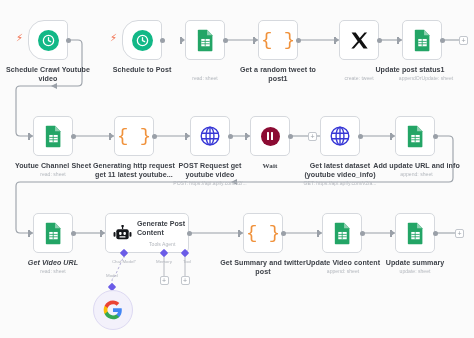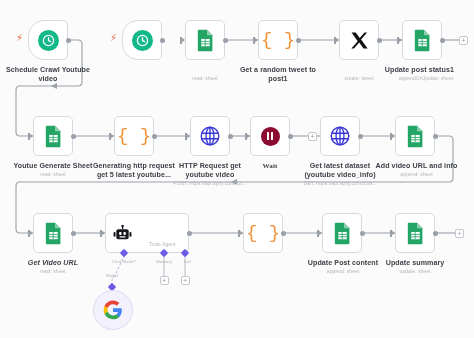--- a/index.html
+++ b/index.html
@@ -191,20 +191,21 @@
   <div class="node sq trigger" style="left:122px;top:20px;">
     <span class="clockc">
       <svg class="ico" width="13" height="13" viewBox="0 0 24 24" fill="none" stroke="#ffffff" stroke-width="2.4" stroke-linecap="round">
         <circle cx="12" cy="12" r="9.5"></circle>
           <path d="M12 6.6V12l4 2.2"></path>
       </svg>
     </span>
   </div>
   <span class="bolt" style="left:110px;top:33px;">⚡</span>
   <div class="dot" style="left:159.5px;top:37.5px;"></div>
+  <div class="lbl" style="left:97px;top:66px;width:90px;">Schedule to Post</div>
 
   <div class="node sq" style="left:185px;top:20px;">
     <svg class="ico gsheet" viewBox="0 0 24 30">
       <path d="M3 1h11l7 7v20a1 1 0 0 1-1 1H3a1 1 0 0 1-1-1V2a1 1 0 0 1 1-1z" fill="#23a566"></path>
       <path d="M14 1l7 7h-7z" fill="#8ed1b1"></path>
       <rect x="6.5" y="13" width="11" height="9.5" fill="#fff"></rect>
       <path d="M6.5 16.2h11M6.5 19.3h11M11.6 13v9.5" stroke="#23a566" stroke-width="1.1"></path>
     </svg>
   </div>
   <div class="inbar" style="left:180px;top:36.5px;"></div>
@@ -236,57 +237,57 @@
       <path d="M3 1h11l7 7v20a1 1 0 0 1-1 1H3a1 1 0 0 1-1-1V2a1 1 0 0 1 1-1z" fill="#23a566"></path>
       <path d="M14 1l7 7h-7z" fill="#8ed1b1"></path>
       <rect x="6.5" y="13" width="11" height="9.5" fill="#fff"></rect>
       <path d="M6.5 16.2h11M6.5 19.3h11M11.6 13v9.5" stroke="#23a566" stroke-width="1.1"></path>
     </svg>
   </div>
   <div class="inbar" style="left:397px;top:36.5px;"></div>
   <div class="inarrow" style="left:398px;top:37px;"></div>
   <div class="dot" style="left:439.5px;top:37.5px;"></div>
   <div class="plus" style="left:459px;top:35.5px;">+</div>
-  <div class="lbl" style="left:366px;top:66px;width:88px;text-align:right;">Update post status1</div>
+  <div class="lbl" style="left:366px;top:66px;width:88px;">Update post status1</div>
   <div class="sub" style="left:380px;top:75px;width:92px;">appendOrUpdate: sheet</div>
 
   <div class="node sq" style="left:33px;top:116px;">
     <svg class="ico gsheet" viewBox="0 0 24 30">
       <path d="M3 1h11l7 7v20a1 1 0 0 1-1 1H3a1 1 0 0 1-1-1V2a1 1 0 0 1 1-1z" fill="#23a566"></path>
       <path d="M14 1l7 7h-7z" fill="#8ed1b1"></path>
       <rect x="6.5" y="13" width="11" height="9.5" fill="#fff"></rect>
       <path d="M6.5 16.2h11M6.5 19.3h11M11.6 13v9.5" stroke="#23a566" stroke-width="1.1"></path>
     </svg>
   </div>
   <div class="inbar" style="left:28px;top:132.5px;"></div>
   <div class="inarrow" style="left:29px;top:133px;"></div>
   <div class="dot" style="left:70.5px;top:133.5px;"></div>
-  <div class="lbl" style="left:6px;top:162px;width:94px;">Youtue Generate Sheet</div>
+  <div class="lbl" style="left:6px;top:162px;width:94px;">Youtue Channel Sheet</div>
   <div class="sub" style="left:6px;top:171px;width:94px;">read: sheet</div>
 
   <div class="node sq" style="left:114px;top:116px;">
     <span class="braces">{ }</span>
   </div>
   <div class="inbar" style="left:109px;top:132.5px;"></div>
   <div class="inarrow" style="left:110px;top:133px;"></div>
   <div class="dot" style="left:151.5px;top:133.5px;"></div>
   <div class="lbl" style="left:86px;top:162px;width:96px;">Generating http request
-get 5 latest youtube...</div>
+get 11 latest youtube...</div>
 
   <div class="node sq" style="left:190px;top:116px;">
     <svg class="ico globe" viewBox="0 0 24 24" fill="none" stroke="#3838d6" stroke-width="1.5">
       <circle cx="12" cy="12" r="9.6"></circle>
       <ellipse cx="12" cy="12" rx="4.3" ry="9.6"></ellipse>
       <path d="M2.6 9h18.8M2.6 15h18.8M12 2.4v19.2"></path>
     </svg>
   </div>
   <div class="inbar" style="left:185px;top:132.5px;"></div>
   <div class="inarrow" style="left:186px;top:133px;"></div>
   <div class="dot" style="left:227.5px;top:133.5px;"></div>
-  <div class="lbl" style="left:165px;top:162px;width:90px;">HTTP Request get
+  <div class="lbl" style="left:165px;top:162px;width:90px;">POST Request get
 youtube video</div>
   <div class="sub" style="left:157px;top:180px;width:106px;">POST: https://api.apify.com/v2/...</div>
 
   <div class="node sq" style="left:250px;top:116px;">
     <span class="pause">
       <span class="pbar"></span>
         <span class="pbar"></span>
     </span>
   </div>
   <div class="inbar" style="left:245px;top:132.5px;"></div>
@@ -311,21 +312,21 @@
     <svg class="ico gsheet" viewBox="0 0 24 30">
       <path d="M3 1h11l7 7v20a1 1 0 0 1-1 1H3a1 1 0 0 1-1-1V2a1 1 0 0 1 1-1z" fill="#23a566"></path>
       <path d="M14 1l7 7h-7z" fill="#8ed1b1"></path>
       <rect x="6.5" y="13" width="11" height="9.5" fill="#fff"></rect>
       <path d="M6.5 16.2h11M6.5 19.3h11M11.6 13v9.5" stroke="#23a566" stroke-width="1.1"></path>
     </svg>
   </div>
   <div class="inbar" style="left:390px;top:132.5px;"></div>
   <div class="inarrow" style="left:391px;top:133px;"></div>
   <div class="dot" style="left:432.5px;top:133.5px;"></div>
-  <div class="lbl" style="left:369px;top:162px;width:95px;">Add video URL and info</div>
+  <div class="lbl" style="left:369px;top:162px;width:95px;">Add update URL and info</div>
   <div class="sub" style="left:374px;top:171px;width:85px;">append: sheet</div>
 
   <div class="node sq" style="left:33px;top:213px;">
     <svg class="ico gsheet" viewBox="0 0 24 30">
       <path d="M3 1h11l7 7v20a1 1 0 0 1-1 1H3a1 1 0 0 1-1-1V2a1 1 0 0 1 1-1z" fill="#23a566"></path>
       <path d="M14 1l7 7h-7z" fill="#8ed1b1"></path>
       <rect x="6.5" y="13" width="11" height="9.5" fill="#fff"></rect>
       <path d="M6.5 16.2h11M6.5 19.3h11M11.6 13v9.5" stroke="#23a566" stroke-width="1.1"></path>
     </svg>
   </div>
@@ -339,20 +340,22 @@
     <svg class="ico bot" viewBox="0 0 26 22">
       <rect x="5" y="5.5" width="16" height="13" rx="2.6" fill="#14161a"></rect>
       <rect x="8.6" y="9.2" width="3.2" height="3.6" rx="1" fill="#ffffff"></rect>
       <rect x="14.2" y="9.2" width="3.2" height="3.6" rx="1" fill="#ffffff"></rect>
       <rect x="9" y="14.6" width="8" height="1.7" rx=".8" fill="#ffffff"></rect>
       <rect x="12.3" y="1.2" width="1.6" height="4" fill="#14161a"></rect>
       <circle cx="13.1" cy="1.2" r="1.6" fill="#14161a"></circle>
       <rect x="1.4" y="9" width="2.6" height="6.2" rx="1.2" fill="#14161a"></rect>
       <rect x="22" y="9" width="2.6" height="6.2" rx="1.2" fill="#14161a"></rect>
     </svg>
+    <span class="agent-title" style="left:31px;top:6px;width:52px;">Generate Post
+Content</span>
     <span class="agent-sub" style="left:43px;top:27px;">Tools Agent</span>
   </div>
   <div class="inbar" style="left:100px;top:229.5px;"></div>
   <div class="inarrow" style="left:101px;top:230px;"></div>
   <div class="dot" style="left:186.5px;top:230.5px;"></div>
 
   <div class="diamond" style="left:121px;top:250px;"></div>
   <div class="portlbl" style="left:99px;top:259px;width:50px;">Chat Model*</div>
 
   <div class="diamond" style="left:161px;top:250px;"></div>
@@ -375,33 +378,35 @@
       </svg>
     </span>
   </div>
 
   <div class="node sq" style="left:243px;top:213px;">
     <span class="braces">{ }</span>
   </div>
   <div class="inbar" style="left:238px;top:229.5px;"></div>
   <div class="inarrow" style="left:239px;top:230px;"></div>
   <div class="dot" style="left:280.5px;top:230.5px;"></div>
+  <div class="lbl" style="left:214px;top:259px;width:98px;">Get Summary and twitter
+post</div>
 
   <div class="node sq" style="left:322px;top:213px;">
     <svg class="ico gsheet" viewBox="0 0 24 30">
       <path d="M3 1h11l7 7v20a1 1 0 0 1-1 1H3a1 1 0 0 1-1-1V2a1 1 0 0 1 1-1z" fill="#23a566"></path>
       <path d="M14 1l7 7h-7z" fill="#8ed1b1"></path>
       <rect x="6.5" y="13" width="11" height="9.5" fill="#fff"></rect>
       <path d="M6.5 16.2h11M6.5 19.3h11M11.6 13v9.5" stroke="#23a566" stroke-width="1.1"></path>
     </svg>
   </div>
   <div class="inbar" style="left:317px;top:229.5px;"></div>
   <div class="inarrow" style="left:318px;top:230px;"></div>
   <div class="dot" style="left:359.5px;top:230.5px;"></div>
-  <div class="lbl" style="left:300px;top:259px;width:86px;">Update Post content</div>
+  <div class="lbl" style="left:300px;top:259px;width:86px;">Update Video content</div>
   <div class="sub" style="left:300px;top:268px;width:86px;">append: sheet</div>
 
   <div class="node sq" style="left:395px;top:213px;">
     <svg class="ico gsheet" viewBox="0 0 24 30">
       <path d="M3 1h11l7 7v20a1 1 0 0 1-1 1H3a1 1 0 0 1-1-1V2a1 1 0 0 1 1-1z" fill="#23a566"></path>
       <path d="M14 1l7 7h-7z" fill="#8ed1b1"></path>
       <rect x="6.5" y="13" width="11" height="9.5" fill="#fff"></rect>
       <path d="M6.5 16.2h11M6.5 19.3h11M11.6 13v9.5" stroke="#23a566" stroke-width="1.1"></path>
     </svg>
   </div>

